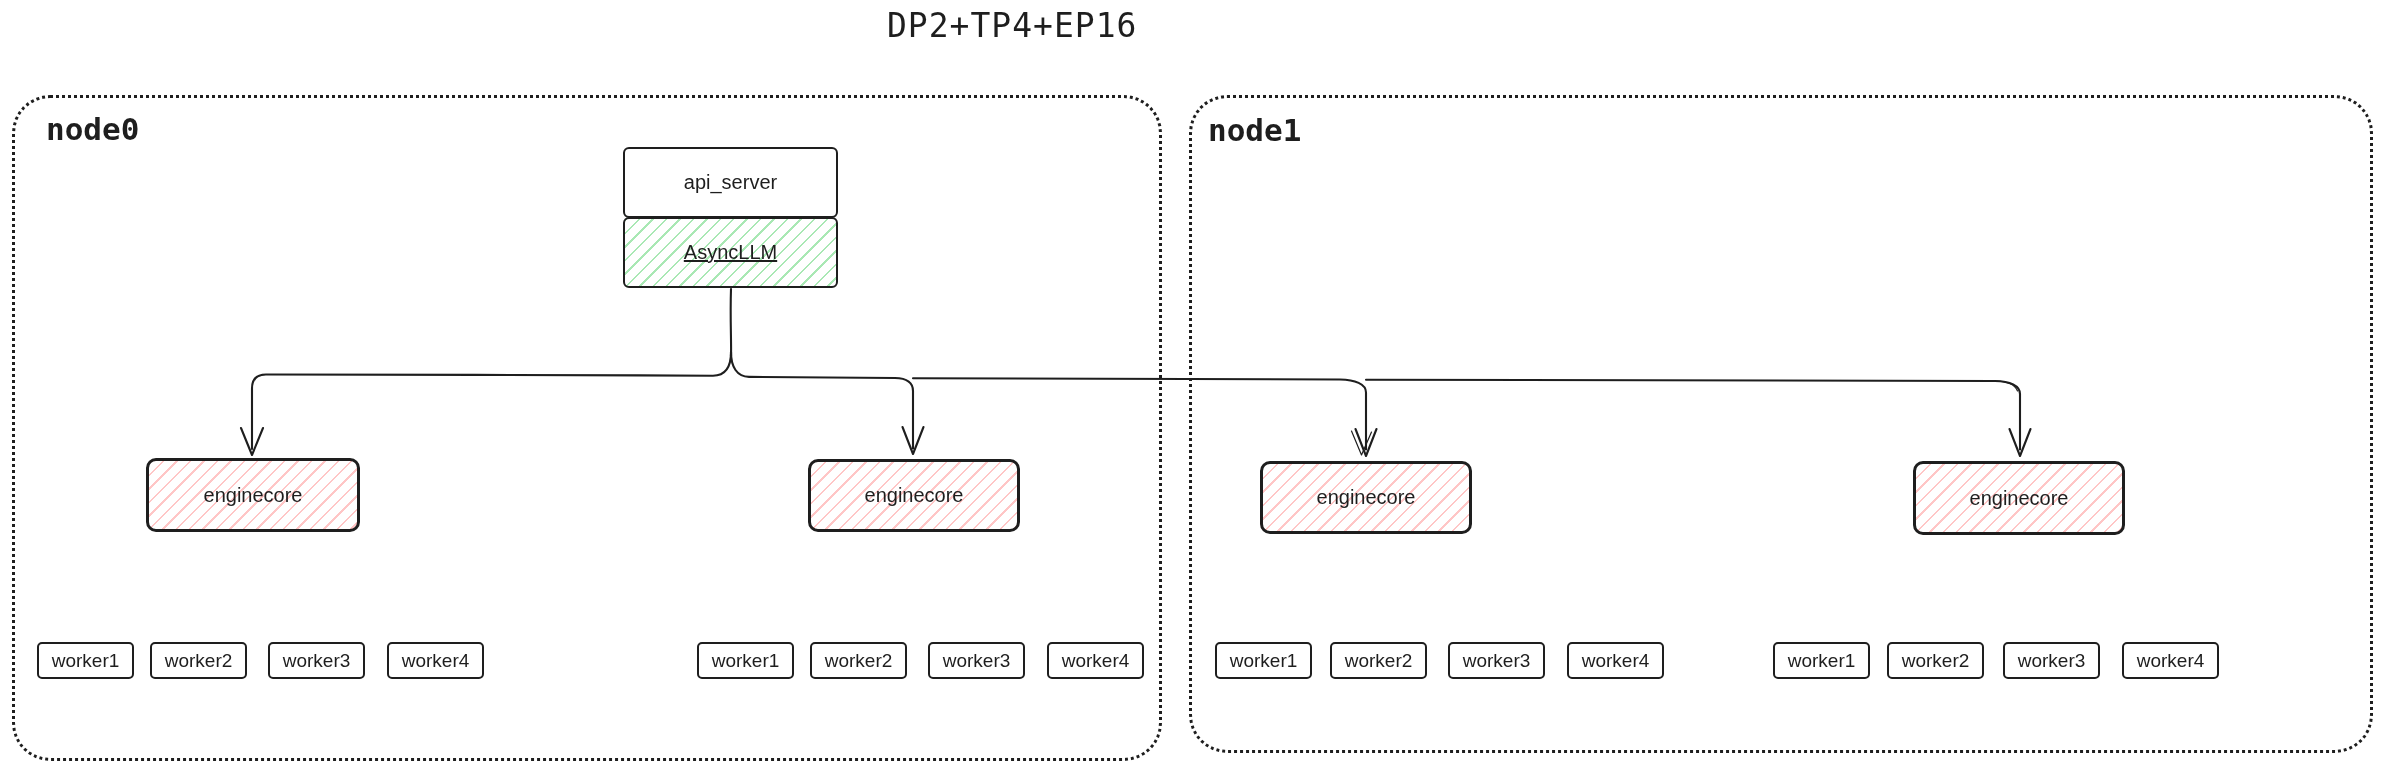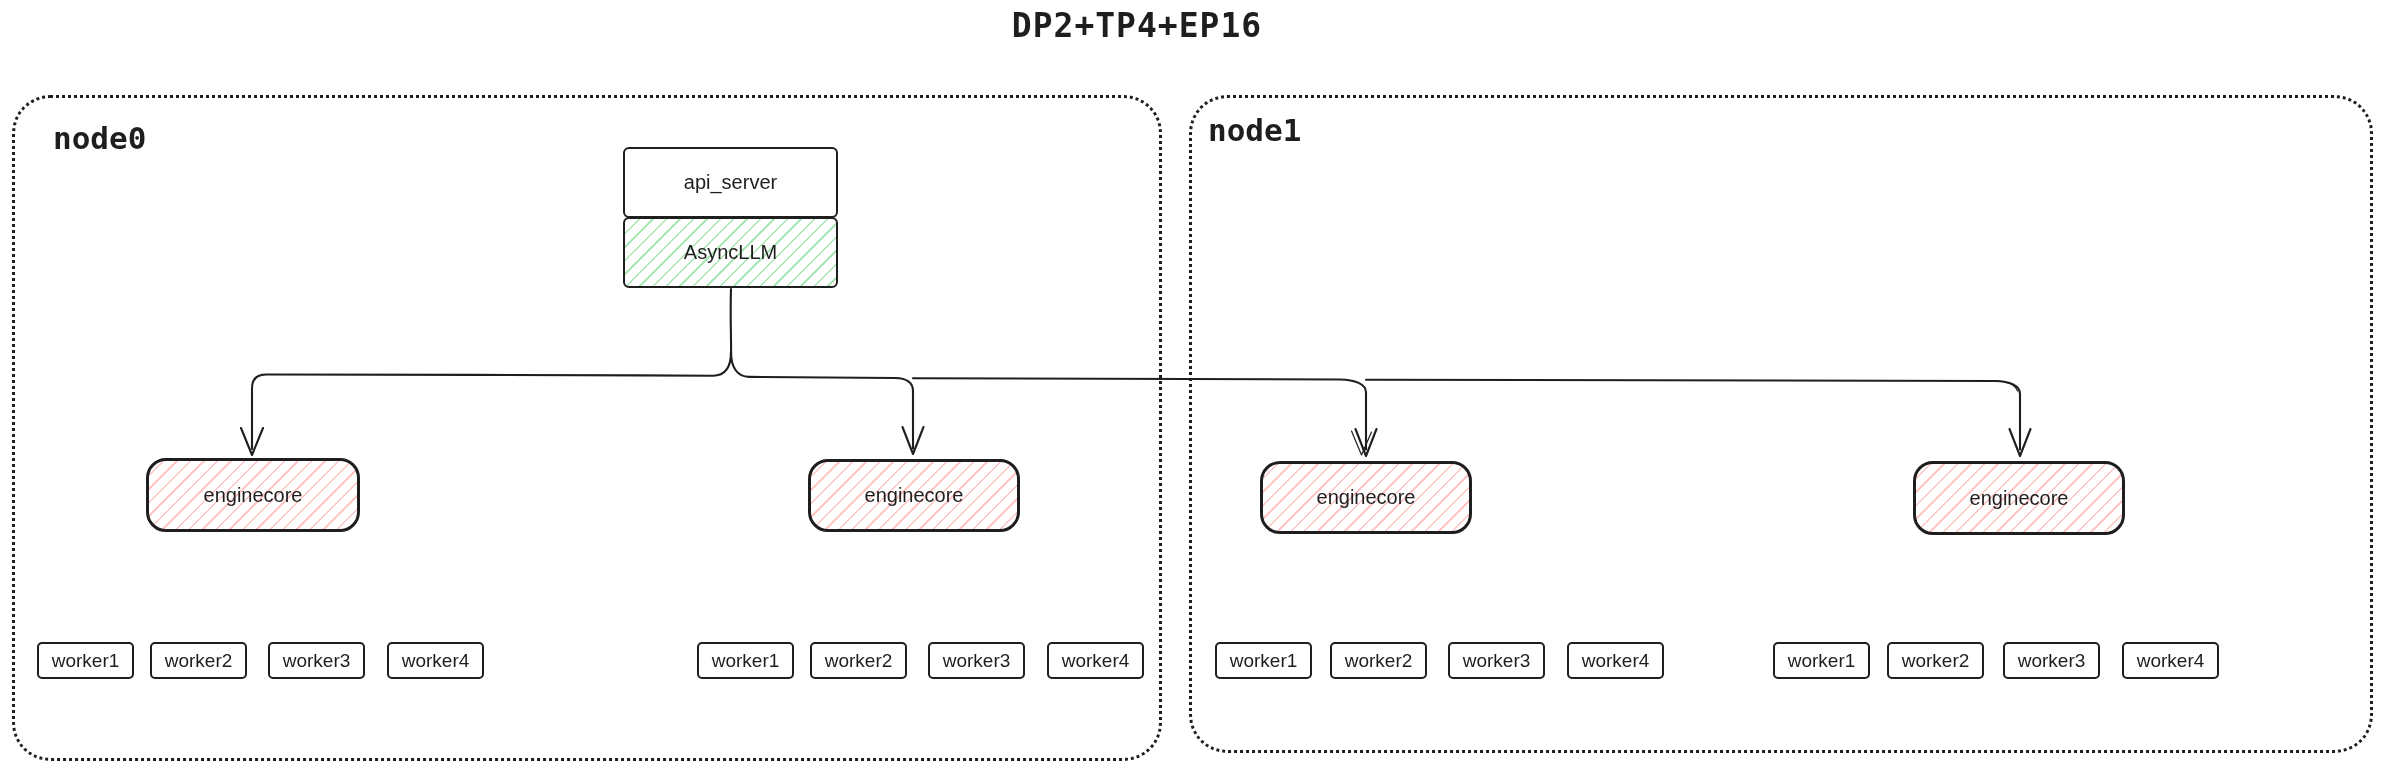--- a/index.html
+++ b/index.html
@@ -12,59 +12,60 @@
   html,body{background:var(--background);}
   body{font-family:"Liberation Sans", sans-serif;color:var(--stroke);}
   .canvas{
     position:relative;
     width:2383px;height:773px;
     background:var(--background);
     overflow:hidden;
   }
   .title{
     position:absolute;left:887px;top:6px;width:500px;
-    text-align:center;
+    text-align:left;
     font-family:"DejaVu Sans Mono", monospace;
-    font-size:33px;font-weight:bold;letter-spacing:1px;
+    font-size:33px;font-weight:normal;letter-spacing:1px;
     color:var(--stroke);
   }
   .node-rect{
     position:absolute;
     border:3px dotted var(--stroke);
     border-radius:38px;
     background:transparent;
   }
   .node-rect.n0{left:12px;top:95px;width:1150px;height:666px;}
   .node-rect.n1{left:1189px;top:95px;width:1184px;height:658px;}
   .node-label{
     position:absolute;
     font-family:"DejaVu Sans Mono", monospace;
     font-size:31px;font-weight:bold;
     color:var(--stroke);
   }
-  .node-label.n0{left:46px;top:120px;margin-left:7px;}
+  .node-label.n0{left:46px;top:111px;}
   .node-label.n1{left:1208px;top:112px;}
   .box{
     position:absolute;
     border:2.6px solid var(--stroke);
     border-radius:6px;
     background:var(--background);
     display:flex;align-items:center;justify-content:center;
     font-size:20px;color:var(--stroke);
   }
   .api{left:623px;top:147px;width:215px;height:71px;z-index:3;}
   .async{
     left:623px;top:217px;width:215px;height:71px;z-index:2;
     background:
       repeating-linear-gradient(135deg,
         var(--green-hatch) 0px, var(--green-hatch) 1.7px,
         transparent 1.7px, transparent 9.5px);
+    text-decoration: underline;
   }
   .engine{
-    border-width:3px;border-radius:20px;
+    border-width:3px;border-radius:10px;
     background:
       repeating-linear-gradient(135deg,
         var(--red-hatch) 0px, var(--red-hatch) 1.7px,
         transparent 1.7px, transparent 9.5px);
   }
   .engine.e0{left:146px;top:458px;width:214px;height:74px;}
   .engine.e1{left:808px;top:459px;width:212px;height:73px;}
   .engine.e2{left:1260px;top:461px;width:212px;height:73px;}
   .engine.e3{left:1913px;top:461px;width:212px;height:74px;}
   .worker{

